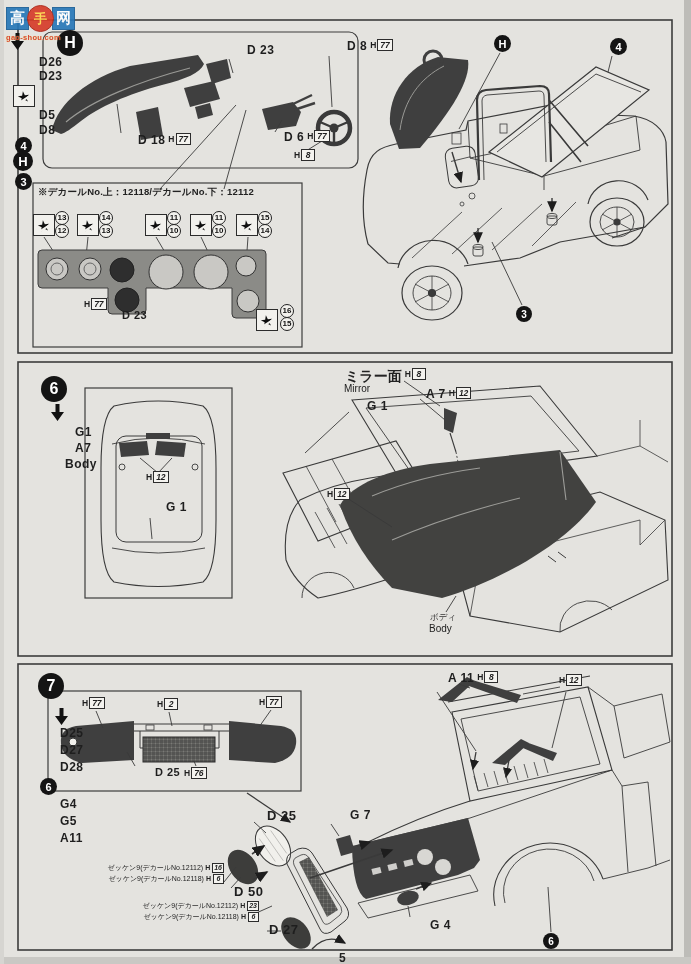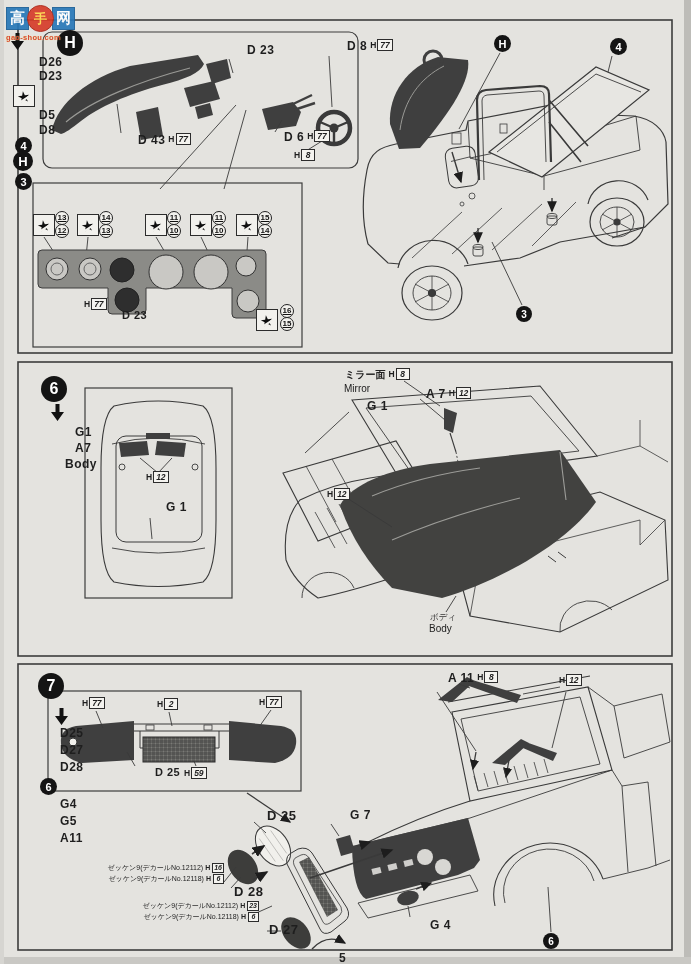--- a/index.html
+++ b/index.html
@@ -13,29 +13,29 @@
   .hl{display:inline-flex;align-items:center;gap:1px;font-size:8.5px;font-weight:bold;color:#1e1e1e;}
   .hbox{display:inline-block;border:1px solid #2c2c2c;background:#f4f3ef;font-size:8.5px;
         font-weight:bold;font-style:italic;padding:0 2px;line-height:10px;min-width:8px;text-align:center;}
   .badge{position:absolute;z-index:3;background:#141414;color:#fff;border-radius:50%;
          display:flex;align-items:center;justify-content:center;font-weight:bold;}
   .b26{width:26px;height:26px;font-size:16px;}
   .b20{width:20px;height:20px;font-size:13px;}
   .b17{width:17px;height:17px;font-size:11px;}
   .b16{width:16px;height:16px;font-size:10px;}
   .cnum{position:absolute;z-index:3;width:12px;height:12px;border:1px solid #222;border-radius:50%;
-        font-size:8px;line-height:12px;text-align:center;font-weight:bold;background:#f2f1ed;color:#111;text-decoration:underline;}
+        font-size:8px;line-height:12px;text-align:center;font-weight:bold;background:#f2f1ed;color:#111;}
   .starbox{position:absolute;z-index:3;width:20px;height:20px;border:1.5px solid #2c2c2c;
            background:#f2f1ed;display:flex;align-items:center;justify-content:center;overflow:hidden;}
   .starbox .st{font-size:15px;line-height:15px;color:#0e0e0e;transform:rotate(-8deg);}
   .starbox i.sl{position:absolute;left:0;top:12px;width:22px;height:1.6px;background:#f2f1ed;
                 transform:rotate(-33deg);}
   .darr{position:absolute;z-index:3;line-height:0;}
   .note{font-size:9.5px;font-weight:bold;letter-spacing:.2px;}
-  .jp{font-size:10px;font-weight:bold;}
+  .jp{font-size:14px;font-weight:bold;}
   .jps{font-size:8.5px;color:#333;}
   .en{font-size:10px;color:#222;}
   .zk{position:absolute;z-index:3;width:120px;}
   .zk .ln{display:flex;justify-content:flex-end;align-items:center;gap:2px;font-size:7px;
           color:#222;line-height:11px;}
   .zk .hbox{font-size:7px;line-height:8px;min-width:7px;padding:0 1px;}
   .zk .hp{font-size:7px;font-weight:bold;}
   .logo{position:absolute;left:6px;top:5px;z-index:5;opacity:.92;}
   .logo .row{display:flex;align-items:center;}
   .logo .lbox{width:21px;height:21px;background:#2878b8;border:1.5px solid #1b5f97;color:#fff;
@@ -291,21 +291,21 @@
       <span class="st">★</span>
       <i class="sl"></i>
     </div>
 <div class="ov code" style="left:8px;top:108px">D5</div>
 <div class="ov code" style="left:8px;top:123px">D8</div>
 <div class="badge b17" style="left:15px;top:137px">4</div>
 <div class="badge b20" style="left:13px;top:151px">H</div>
 <div class="badge b17" style="left:15px;top:173px">3</div>
 
 <div class="ov plabel" style="left:107px;top:133px">
-  <span class="code">D 43</span>
+  <span class="code">D 18</span>
   <span class="hl">
         <span>H</span>
         <span class="hbox">77</span>
       </span>
 </div>
 <div class="ov code" style="left:216px;top:43px">D 23</div>
 <div class="ov plabel" style="left:316px;top:39px">
   <span class="code">D 8</span>
   <span class="hl">
         <span>H</span>
@@ -317,20 +317,21 @@
   <span class="hl">
         <span>H</span>
         <span class="hbox">77</span>
       </span>
 </div>
 <div class="ov hl" style="left:294px;top:149px">
   <span>H</span>
       <span class="hbox">8</span>
 </div>
 
+<div class="ov note" style="left:38px;top:186px">※デカールNo.上：12118/デカールNo.下：12112</div>
 
 <div class="starbox" style="left:33px;top:214px">
       <span class="st">★</span>
       <i class="sl"></i>
     </div>
 <div class="cnum" style="left:55px;top:211px">13</div>
 <div class="cnum" style="left:55px;top:224px">12</div>
 <div class="starbox" style="left:77px;top:214px">
       <span class="st">★</span>
       <i class="sl"></i>
@@ -429,37 +430,37 @@
   <span>H</span>
       <span class="hbox">2</span>
 </div>
 <div class="ov hl" style="left:259px;top:696px">
   <span>H</span>
       <span class="hbox">77</span>
 </div>
 <div class="ov code sm" style="left:124px;top:766px">D 25</div>
 <div class="ov hl" style="left:184px;top:767px">
   <span>H</span>
-      <span class="hbox">59</span>
+      <span class="hbox">76</span>
 </div>
 
 <div class="ov code" style="left:236px;top:808px;font-size:13px">D 25</div>
 <div class="zk" style="left:104px;top:862px">
   <div class="ln">
         <span>ゼッケン9(デカールNo.12112)</span>
         <span class="hp">H</span>
         <span class="hbox">16</span>
       </div>
   <div class="ln">
         <span>ゼッケン9(デカールNo.12118)</span>
         <span class="hp">H</span>
         <span class="hbox">6</span>
       </div>
 </div>
-<div class="ov code" style="left:203px;top:884px;font-size:13px">D 28</div>
+<div class="ov code" style="left:203px;top:884px;font-size:13px">D 50</div>
 <div class="zk" style="left:139px;top:900px">
   <div class="ln">
         <span>ゼッケン9(デカールNo.12112)</span>
         <span class="hp">H</span>
         <span class="hbox">23</span>
       </div>
   <div class="ln">
         <span>ゼッケン9(デカールNo.12118)</span>
         <span class="hp">H</span>
         <span class="hbox">6</span>

